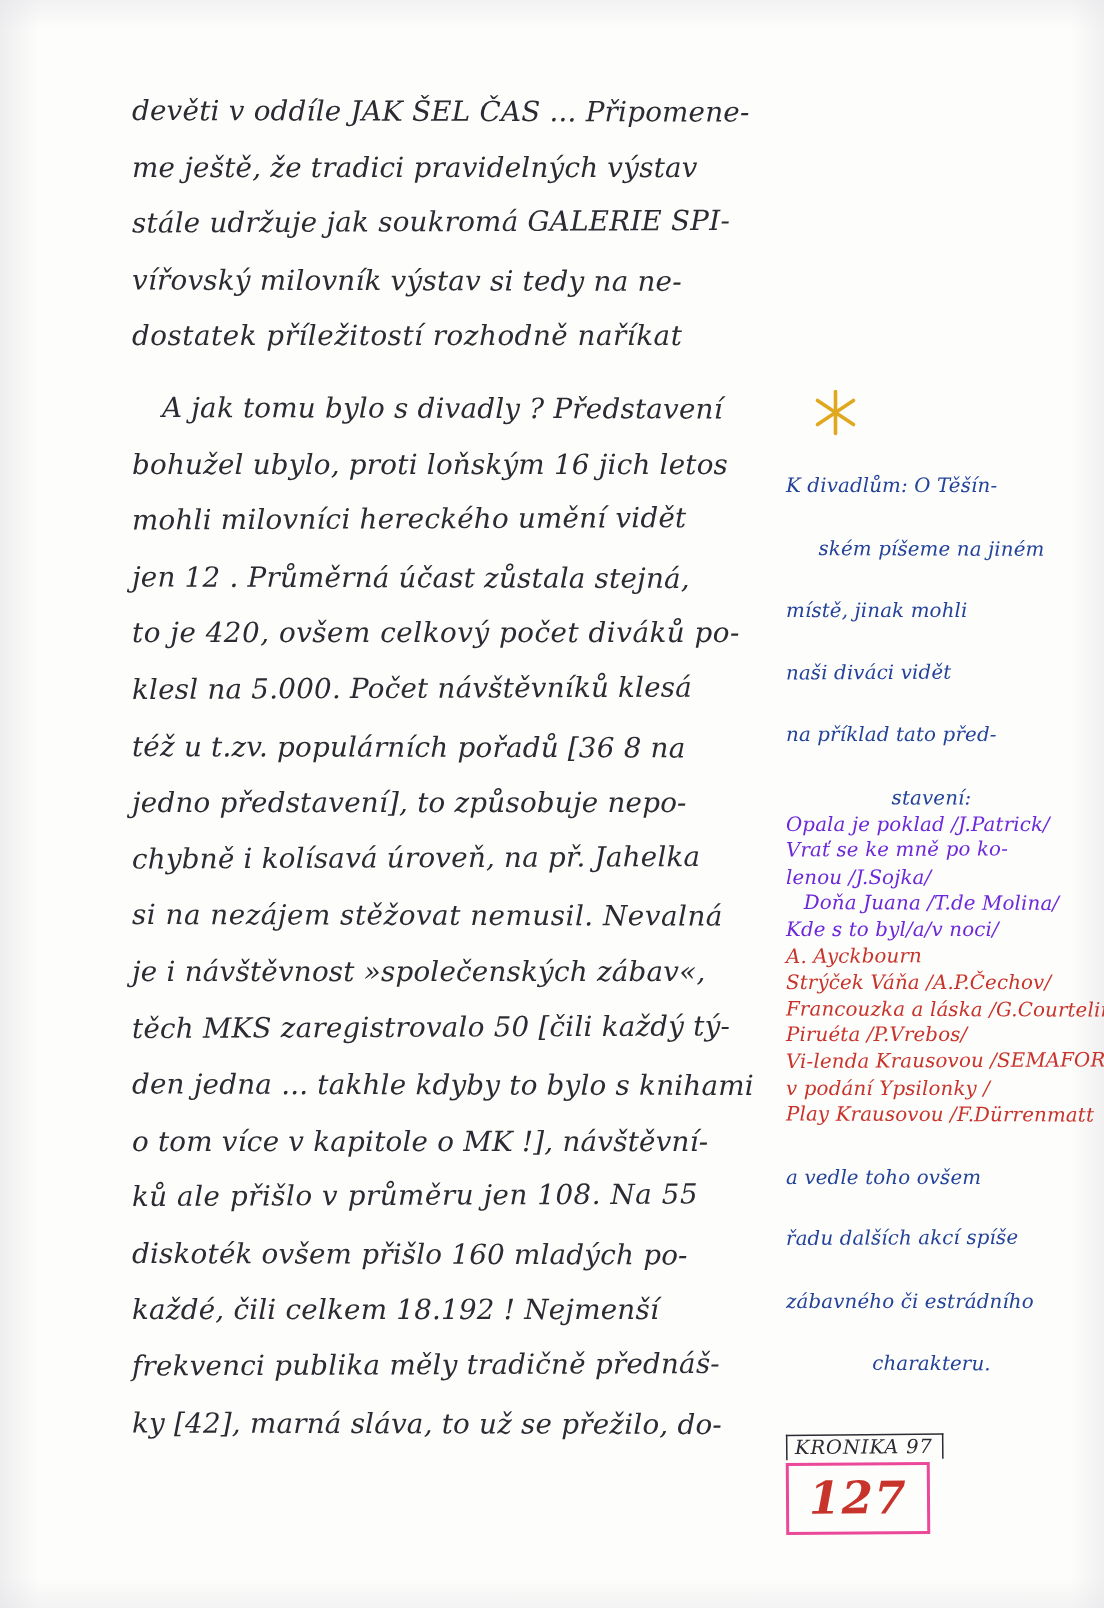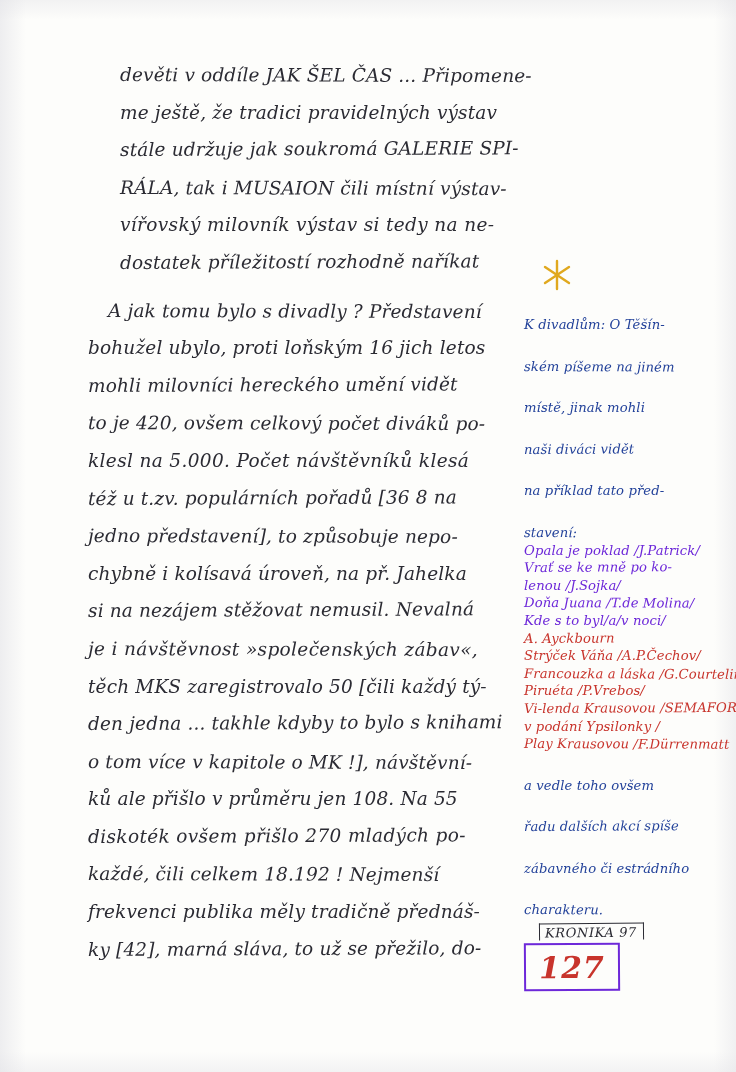--- a/index.html
+++ b/index.html
@@ -44,21 +44,21 @@
   #main-col {
     position: absolute;
     left: 88px;
     top: 56px;
     width: 430px;
   }
 
   .para {
     margin: 0;
   }
-  #para-1 { margin-bottom: 4px; margin-left: 32px; }
+  #para-1 { margin-bottom: 4px; }
   #para-2 { margin-top: 10px; }
 
   .line {
     display: block;
     font-size: 18.5px;
     line-height: 37.6px;
     letter-spacing: 0.15px;
     white-space: pre;
     transform-origin: left center;
   }
@@ -83,57 +83,56 @@
     font-size: 13.2px;
     line-height: 17.6px;
     white-space: pre;
     letter-spacing: 0.1px;
   }
   .ink-blue   { color: #23429a; margin-top: 24px; }
   .ink-purple { color: #6d28d9; }
   .ink-red    { color: #c8342c; }
 
   .nline:nth-child(4n)   { transform: rotate(-0.3deg); transform-origin: left center; }
-  .nline:nth-child(4n+2) { transform: rotate(0.2deg);  transform-origin: left center; }
+  .nline:nth-child(4n+2) { transform: rotate(0.2deg);  transform-origin: left center; text-align: center; }
 
   
   #star-marker {
     position: absolute;
     left: 540px;
     top: 258px;
     width: 34px;
     height: 34px;
   }
 
   
   #footer {
     position: absolute;
     left: 524px;
-    top: 922px;
+    top: 954px;
     width: 120px;
-    text-align: right;
   }
   #kronika-label {
     font-family: "DejaVu Serif", serif;
     font-style: italic;
     font-size: 13px;
     color: #2b2b33;
     letter-spacing: 0.6px;
     display: inline-block;
     border-top: 1.5px solid #2b2b33;
     border-left: 1.5px solid #2b2b33;
     border-right: 1.5px solid #2b2b33;
     padding: 1px 6px 0 5px;
     transform: rotate(-0.5deg);
   }
   #page-number-box {
     margin-top: 2px;
     width: 92px;
     height: 44px;
-    border: 2px solid #6d28d9;
+    border: 2px solid #ec4899;
     display: flex;
     align-items: center;
     justify-content: center;
     transform: rotate(-0.4deg);
   }
   #page-number {
     font-family: "DejaVu Serif", serif;
     font-style: italic;
     font-weight: bold;
     font-size: 30px;
@@ -145,41 +144,41 @@
 <body>
 
 <div id="page">
 
   <div id="main-col">
 
     <div class="para hand" id="para-1">
       <span class="line">devěti v oddíle JAK ŠEL ČAS ... Připomene-</span>
       <span class="line">me ještě, že tradici pravidelných výstav</span>
       <span class="line">stále udržuje jak soukromá GALERIE SPI-</span>
-      <span class="line">RÁLA, tak i MUSAION čili místní výstav-</span>
       <span class="line">vířovský milovník výstav si tedy na ne-</span>
       <span class="line">dostatek příležitostí rozhodně naříkat</span>
     </div>
 
     <div class="para hand" id="para-2">
       <span class="line indent">A jak tomu bylo s divadly ? Představení</span>
       <span class="line">bohužel ubylo, proti loňským 16 jich letos</span>
       <span class="line">mohli milovníci hereckého umění vidět</span>
+      <span class="line">jen 12 . Průměrná účast zůstala stejná,</span>
       <span class="line">to je 420, ovšem celkový počet diváků po-</span>
       <span class="line">klesl na 5.000. Počet návštěvníků klesá</span>
       <span class="line">též u t.zv. populárních pořadů [36 8 na</span>
       <span class="line">jedno představení], to způsobuje nepo-</span>
       <span class="line">chybně i kolísavá úroveň, na př. Jahelka</span>
       <span class="line">si na nezájem stěžovat nemusil. Nevalná</span>
       <span class="line">je i návštěvnost »společenských zábav«,</span>
       <span class="line">těch MKS zaregistrovalo 50 [čili každý tý-</span>
       <span class="line">den jedna ... takhle kdyby to bylo s knihami</span>
       <span class="line">o tom více v kapitole o MK !], návštěvní-</span>
       <span class="line">ků ale přišlo v průměru jen 108. Na 55</span>
-      <span class="line">diskoték ovšem přišlo 270 mladých po-</span>
+      <span class="line">diskoték ovšem přišlo 160 mladých po-</span>
       <span class="line">každé, čili celkem 18.192 ! Nejmenší</span>
       <span class="line">frekvenci publika měly tradičně přednáš-</span>
       <span class="line">ky [42], marná sláva, to už se přežilo, do-</span>
 
     </div>
   </div>
 
   <div id="star-marker">
     <svg width="34" height="34" viewBox="0 0 34 34" aria-hidden="true">
       <g stroke="#e0a81e" stroke-width="2.4" stroke-linecap="round">

